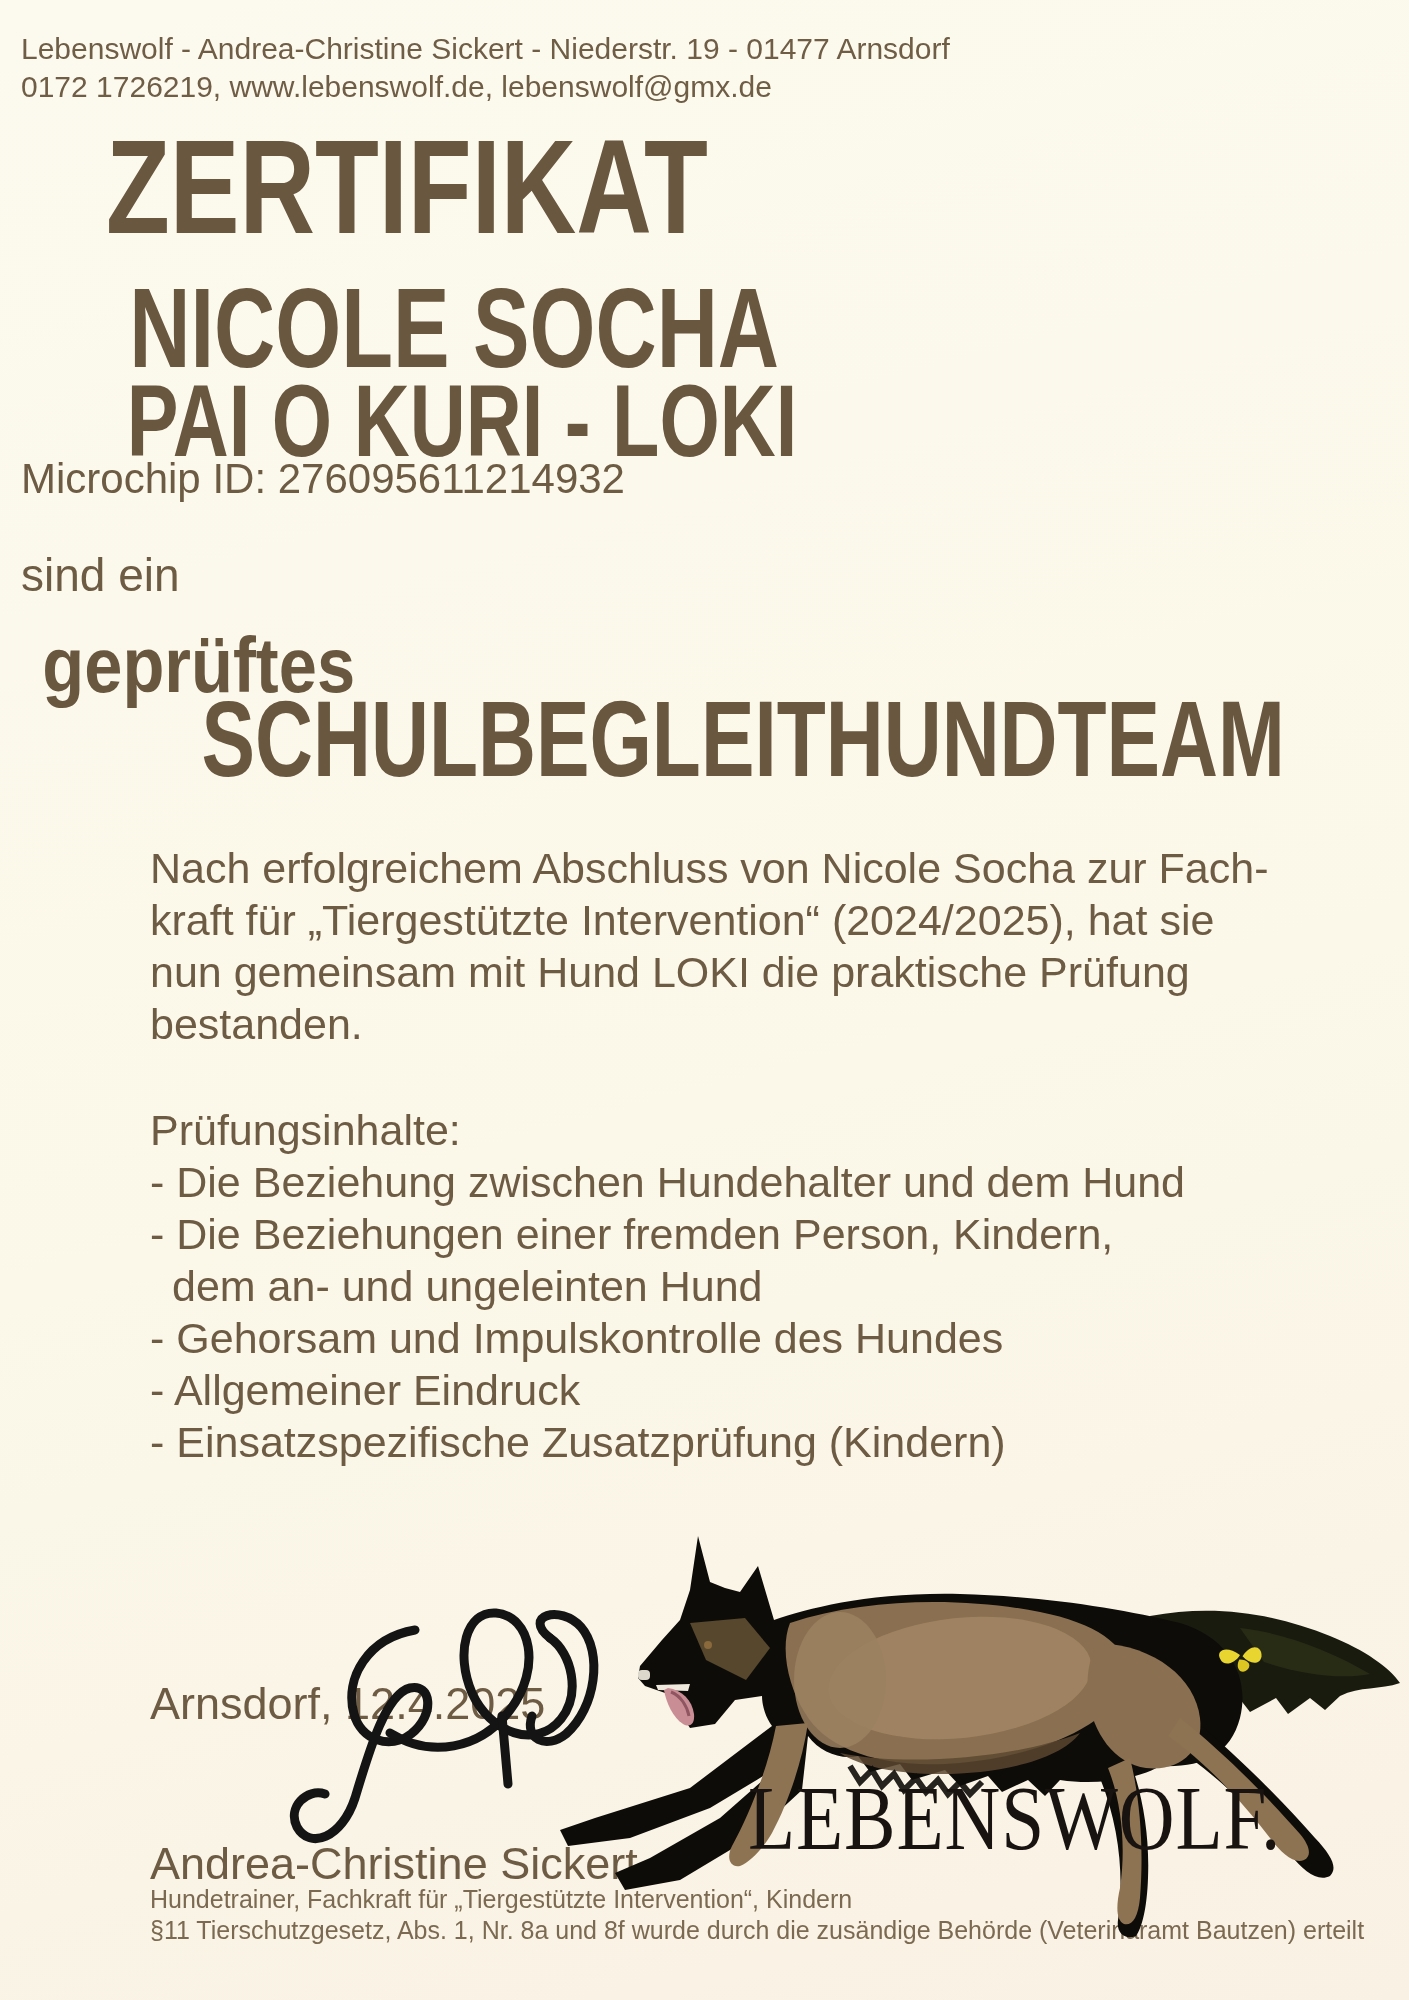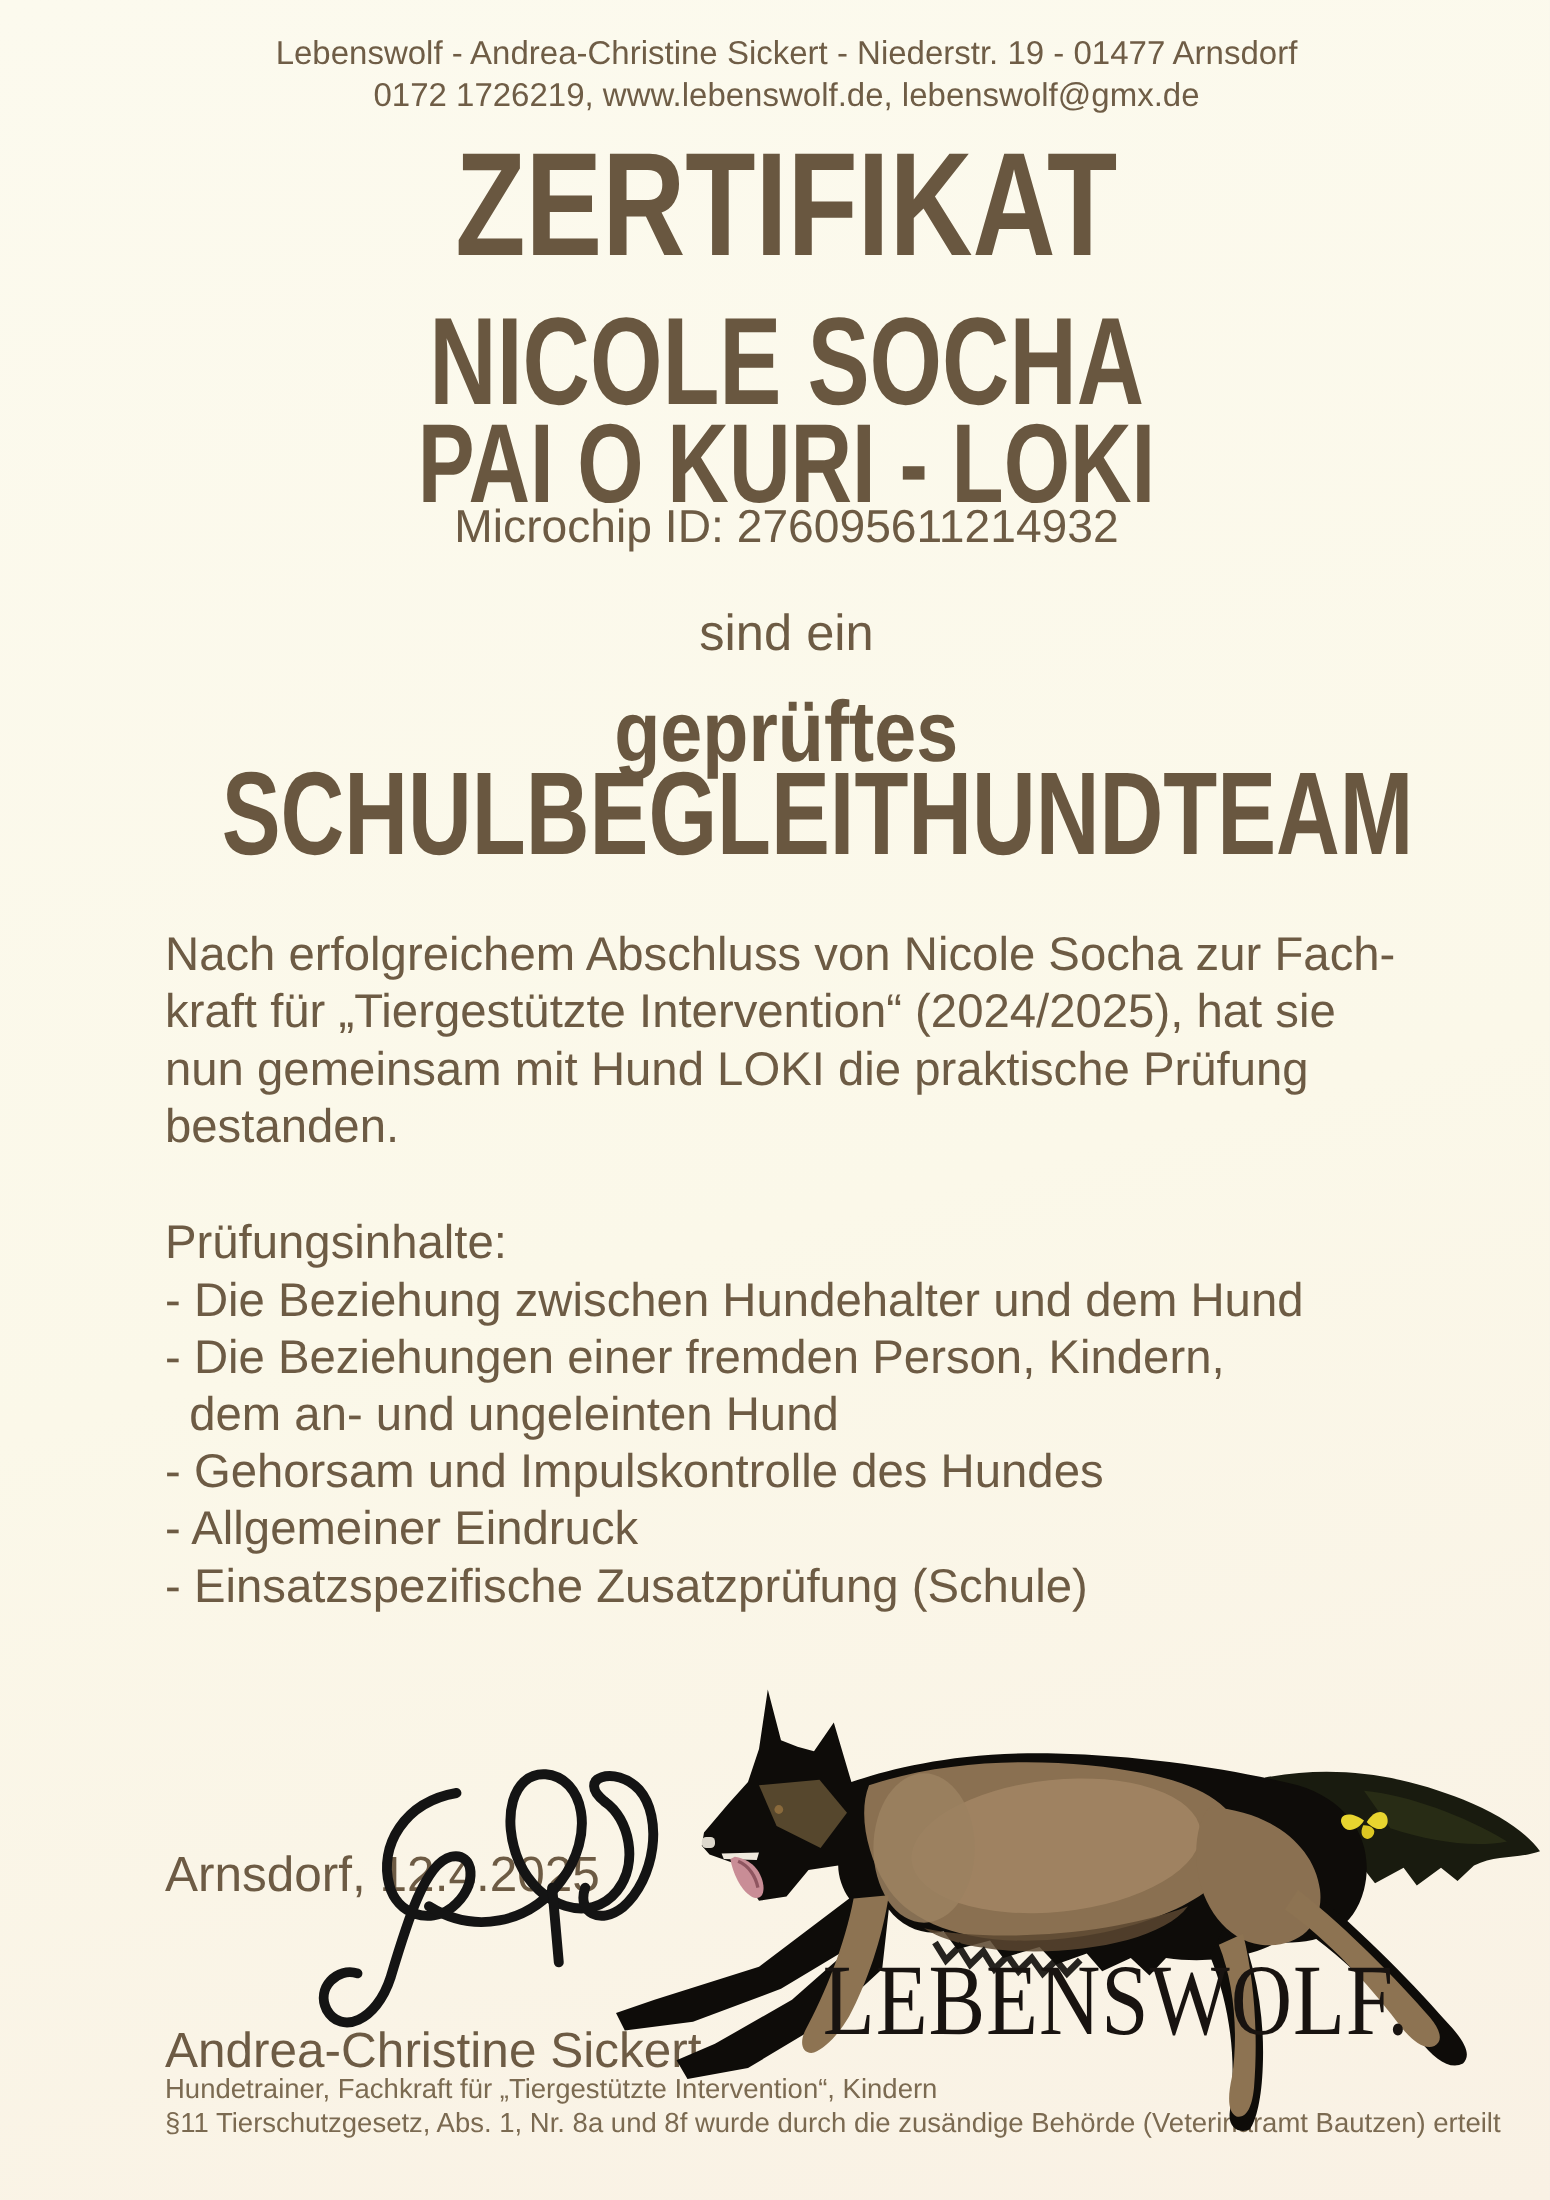--- a/index.html
+++ b/index.html
@@ -2,21 +2,21 @@
 <html><head>
 <meta charset="utf-8">
 <style>
   html,body { margin:0; padding:0; background:#e8e8e8; }
   .page {
     position:relative; width:1409px; height:2000px; overflow:hidden;
     background:linear-gradient(165deg,#fcfaee 0%, #fbf8e9 55%, #f9f1e4 100%);
     font-family:"Liberation Sans", sans-serif; color:#6d5b44;
   }
   .abs { position:absolute; }
-  .center-col { position:absolute; left:21px; width:1388px; text-align:center; line-height:1; }
+  .center-col { position:absolute; left:21px; width:1388px; line-height:1; }
   .cond { display:inline-block; white-space:nowrap; transform-origin:50% 50%; }
 
   .hdr       { top:30px; font-size:30px; line-height:38px; color:#6f5d46; }
   .title     { top:120px; font-size:134px; font-weight:bold; color:#695740; }
   .title .cond   { transform:scaleX(.78); }
   .name      { top:272px; font-size:113px; font-weight:bold; color:#695740; }
   .name .cond    { transform:scaleX(.75); }
   .dogname   { top:370px; font-size:102px; font-weight:bold; color:#695740; }
   .dogname .cond { transform:scaleX(.76); }
   .chip      { top:458px; font-size:42px; color:#6d5b44; }
@@ -79,21 +79,21 @@
     <div>bestanden.</div>
   </div>
 
   <div class="abs examlist">
     <div>Prüfungsinhalte:</div>
     <div>- Die Beziehung zwischen Hundehalter und dem Hund</div>
     <div>- Die Beziehungen einer fremden Person, Kindern,</div>
     <div class="cont">dem an- und ungeleinten Hund</div>
     <div>- Gehorsam und Impulskontrolle des Hundes</div>
     <div>- Allgemeiner Eindruck</div>
-    <div>- Einsatzspezifische Zusatzprüfung (Schule)</div>
+    <div>- Einsatzspezifische Zusatzprüfung (Kindern)</div>
   </div>
 
   <svg class="abs dog-svg" width="869" height="442" viewBox="0 0 869 442" xmlns="http://www.w3.org/2000/svg">
 
     <path d="M610,88 C680,75 740,88 790,108 C825,122 850,140 860,155 C840,162 820,158 800,168
          L785,182 L770,170 L748,186 L736,170 L710,184 L696,166 L668,176 L650,158 L628,162 L615,140 Z" fill="#191b0f"></path>
     <path d="M700,100 C740,104 790,122 830,146 C800,152 760,146 724,134 Z" fill="#2c3117" opacity="0.8"></path>
 
     <path d="M158,8 L170,54 L185,60 L200,64 L218,38 L234,92
          C270,80 330,64 420,66 C500,68 580,80 640,95

